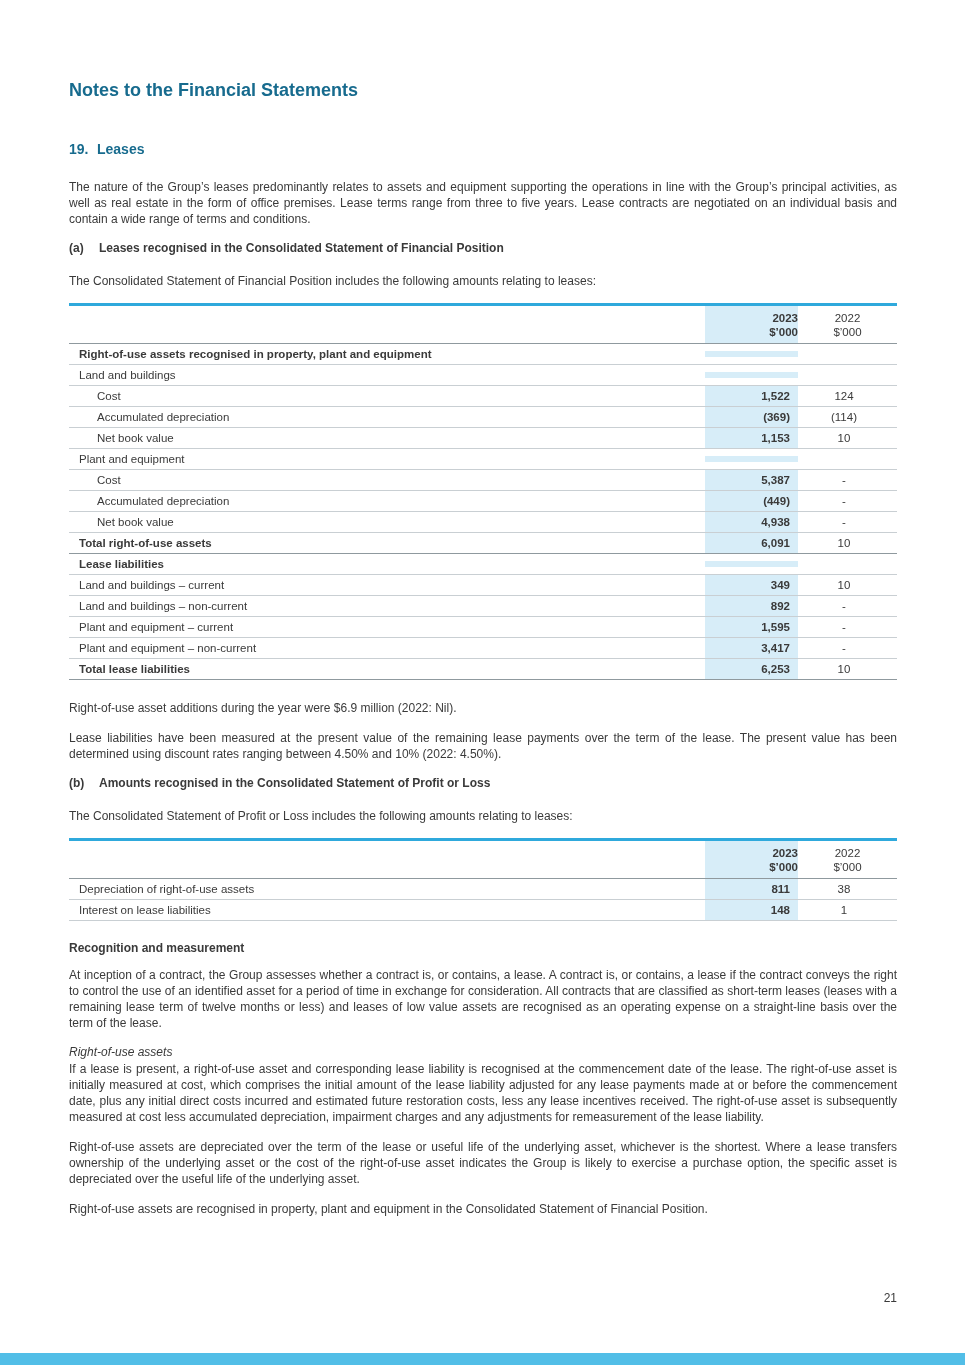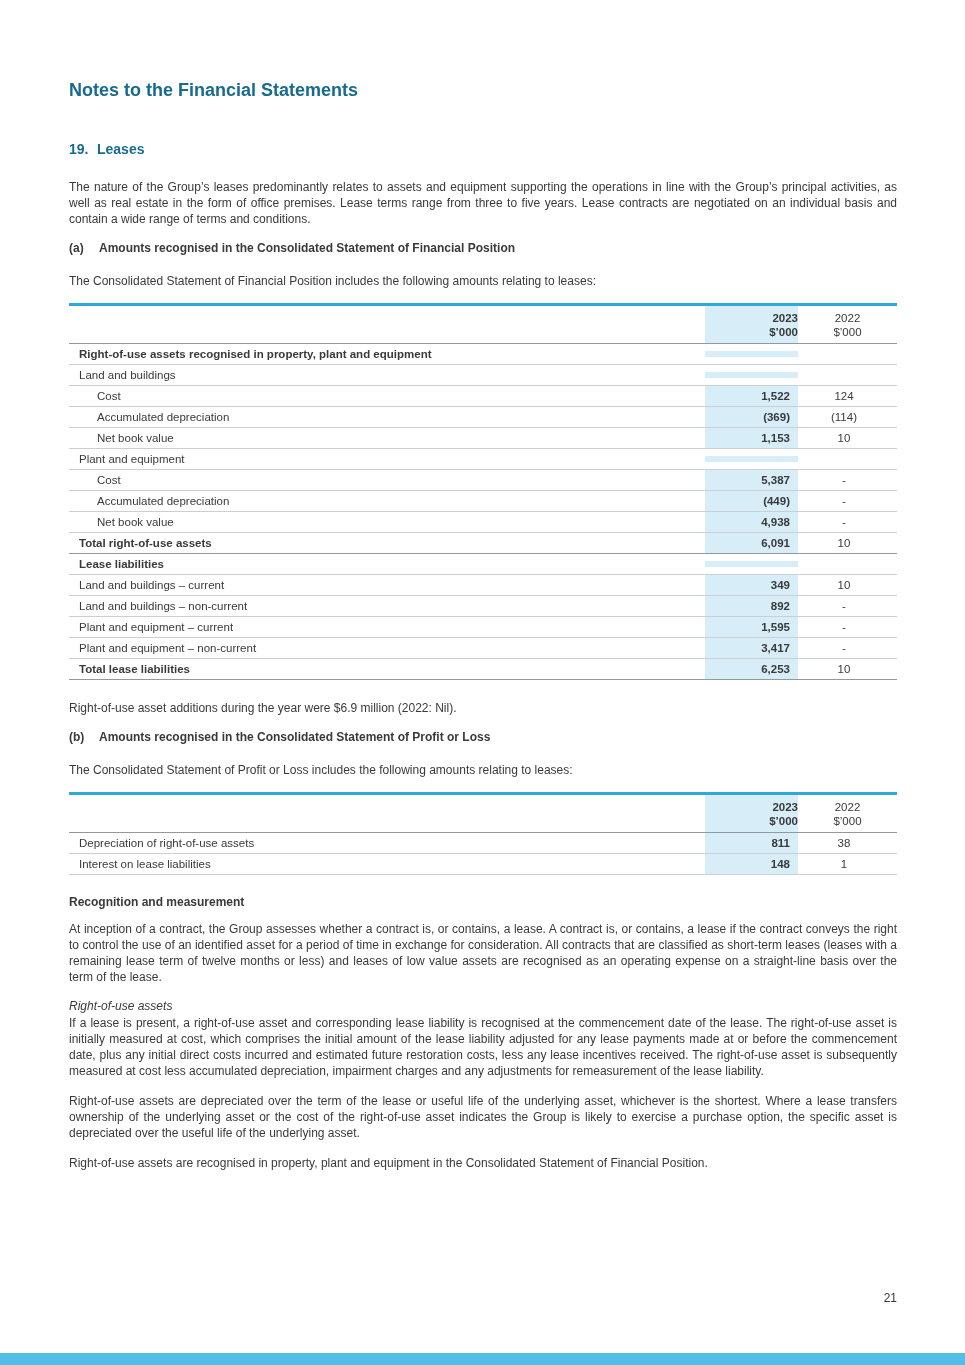--- a/index.html
+++ b/index.html
@@ -53,21 +53,21 @@
 
     <div class="section-heading">
       <span class="section-num">19.</span>
       <span>Leases</span>
     </div>
 
     <p>The nature of the Group’s leases predominantly relates to assets and equipment supporting the operations in line with the Group’s principal activities, as well as real estate in the form of office premises. Lease terms range from three to five years. Lease contracts are negotiated on an individual basis and contain a wide range of terms and conditions.</p>
 
     <div class="subhead">
       <span class="subhead-label">(a)</span>
-      <span>Amounts recognised in the Consolidated Statement of Financial Position</span>
+      <span>Leases recognised in the Consolidated Statement of Financial Position</span>
     </div>
 
     <p>The Consolidated Statement of Financial Position includes the following amounts relating to leases:</p>
 
     <div class="fin-table">
       <div class="thead">
         <div class="cell c-label"></div>
         <div class="cell c-2023">
           <div>2023</div>
           <div>$’000</div>
@@ -169,20 +169,21 @@
         </div>
 
         <div class="trow total ind-0">
           <div class="cell c-label">Total lease liabilities</div>
           <div class="cell c-2023">6,253</div>
           <div class="cell c-2022">10</div>
         </div>
       </div>
 
     <p>Right-of-use asset additions during the year were $6.9 million (2022: Nil).</p>
+    <p>Lease liabilities have been measured at the present value of the remaining lease payments over the term of the lease. The present value has been determined using discount rates ranging between 4.50% and 10% (2022: 4.50%).</p>
 
     <div class="subhead">
       <span class="subhead-label">(b)</span>
       <span>Amounts recognised in the Consolidated Statement of Profit or Loss</span>
     </div>
 
     <p>The Consolidated Statement of Profit or Loss includes the following amounts relating to leases:</p>
 
     <div class="fin-table">
       <div class="thead">

